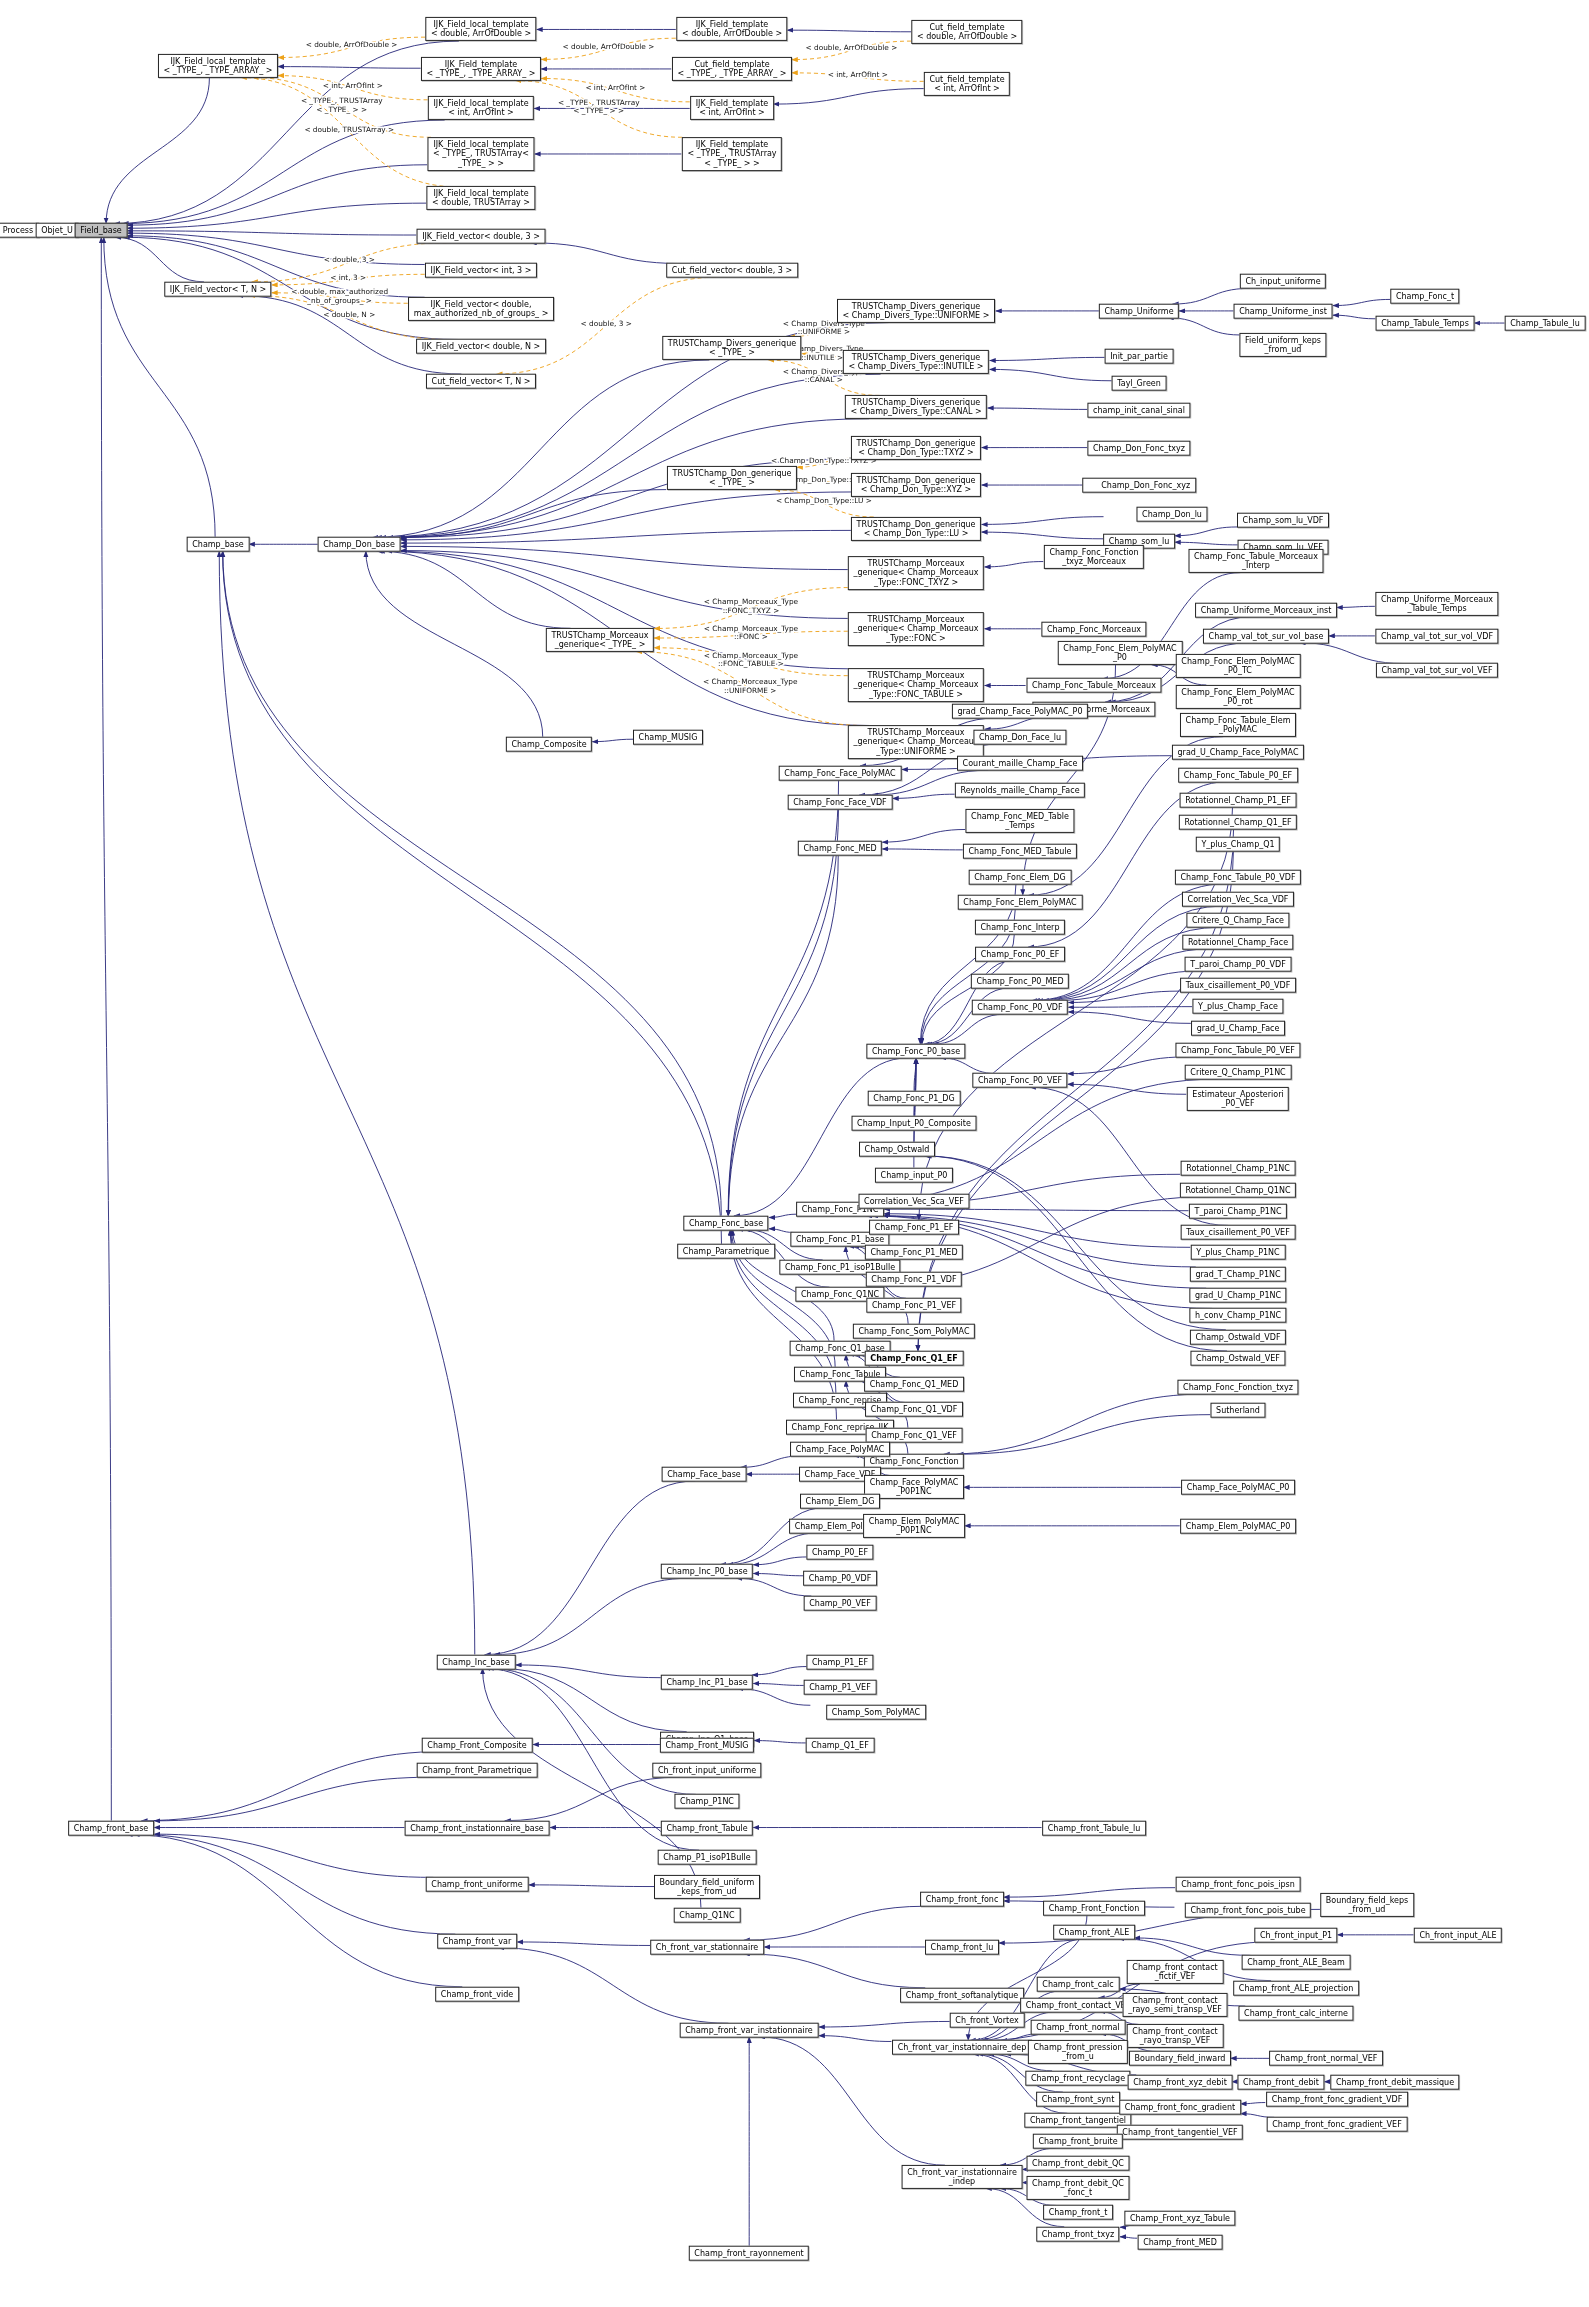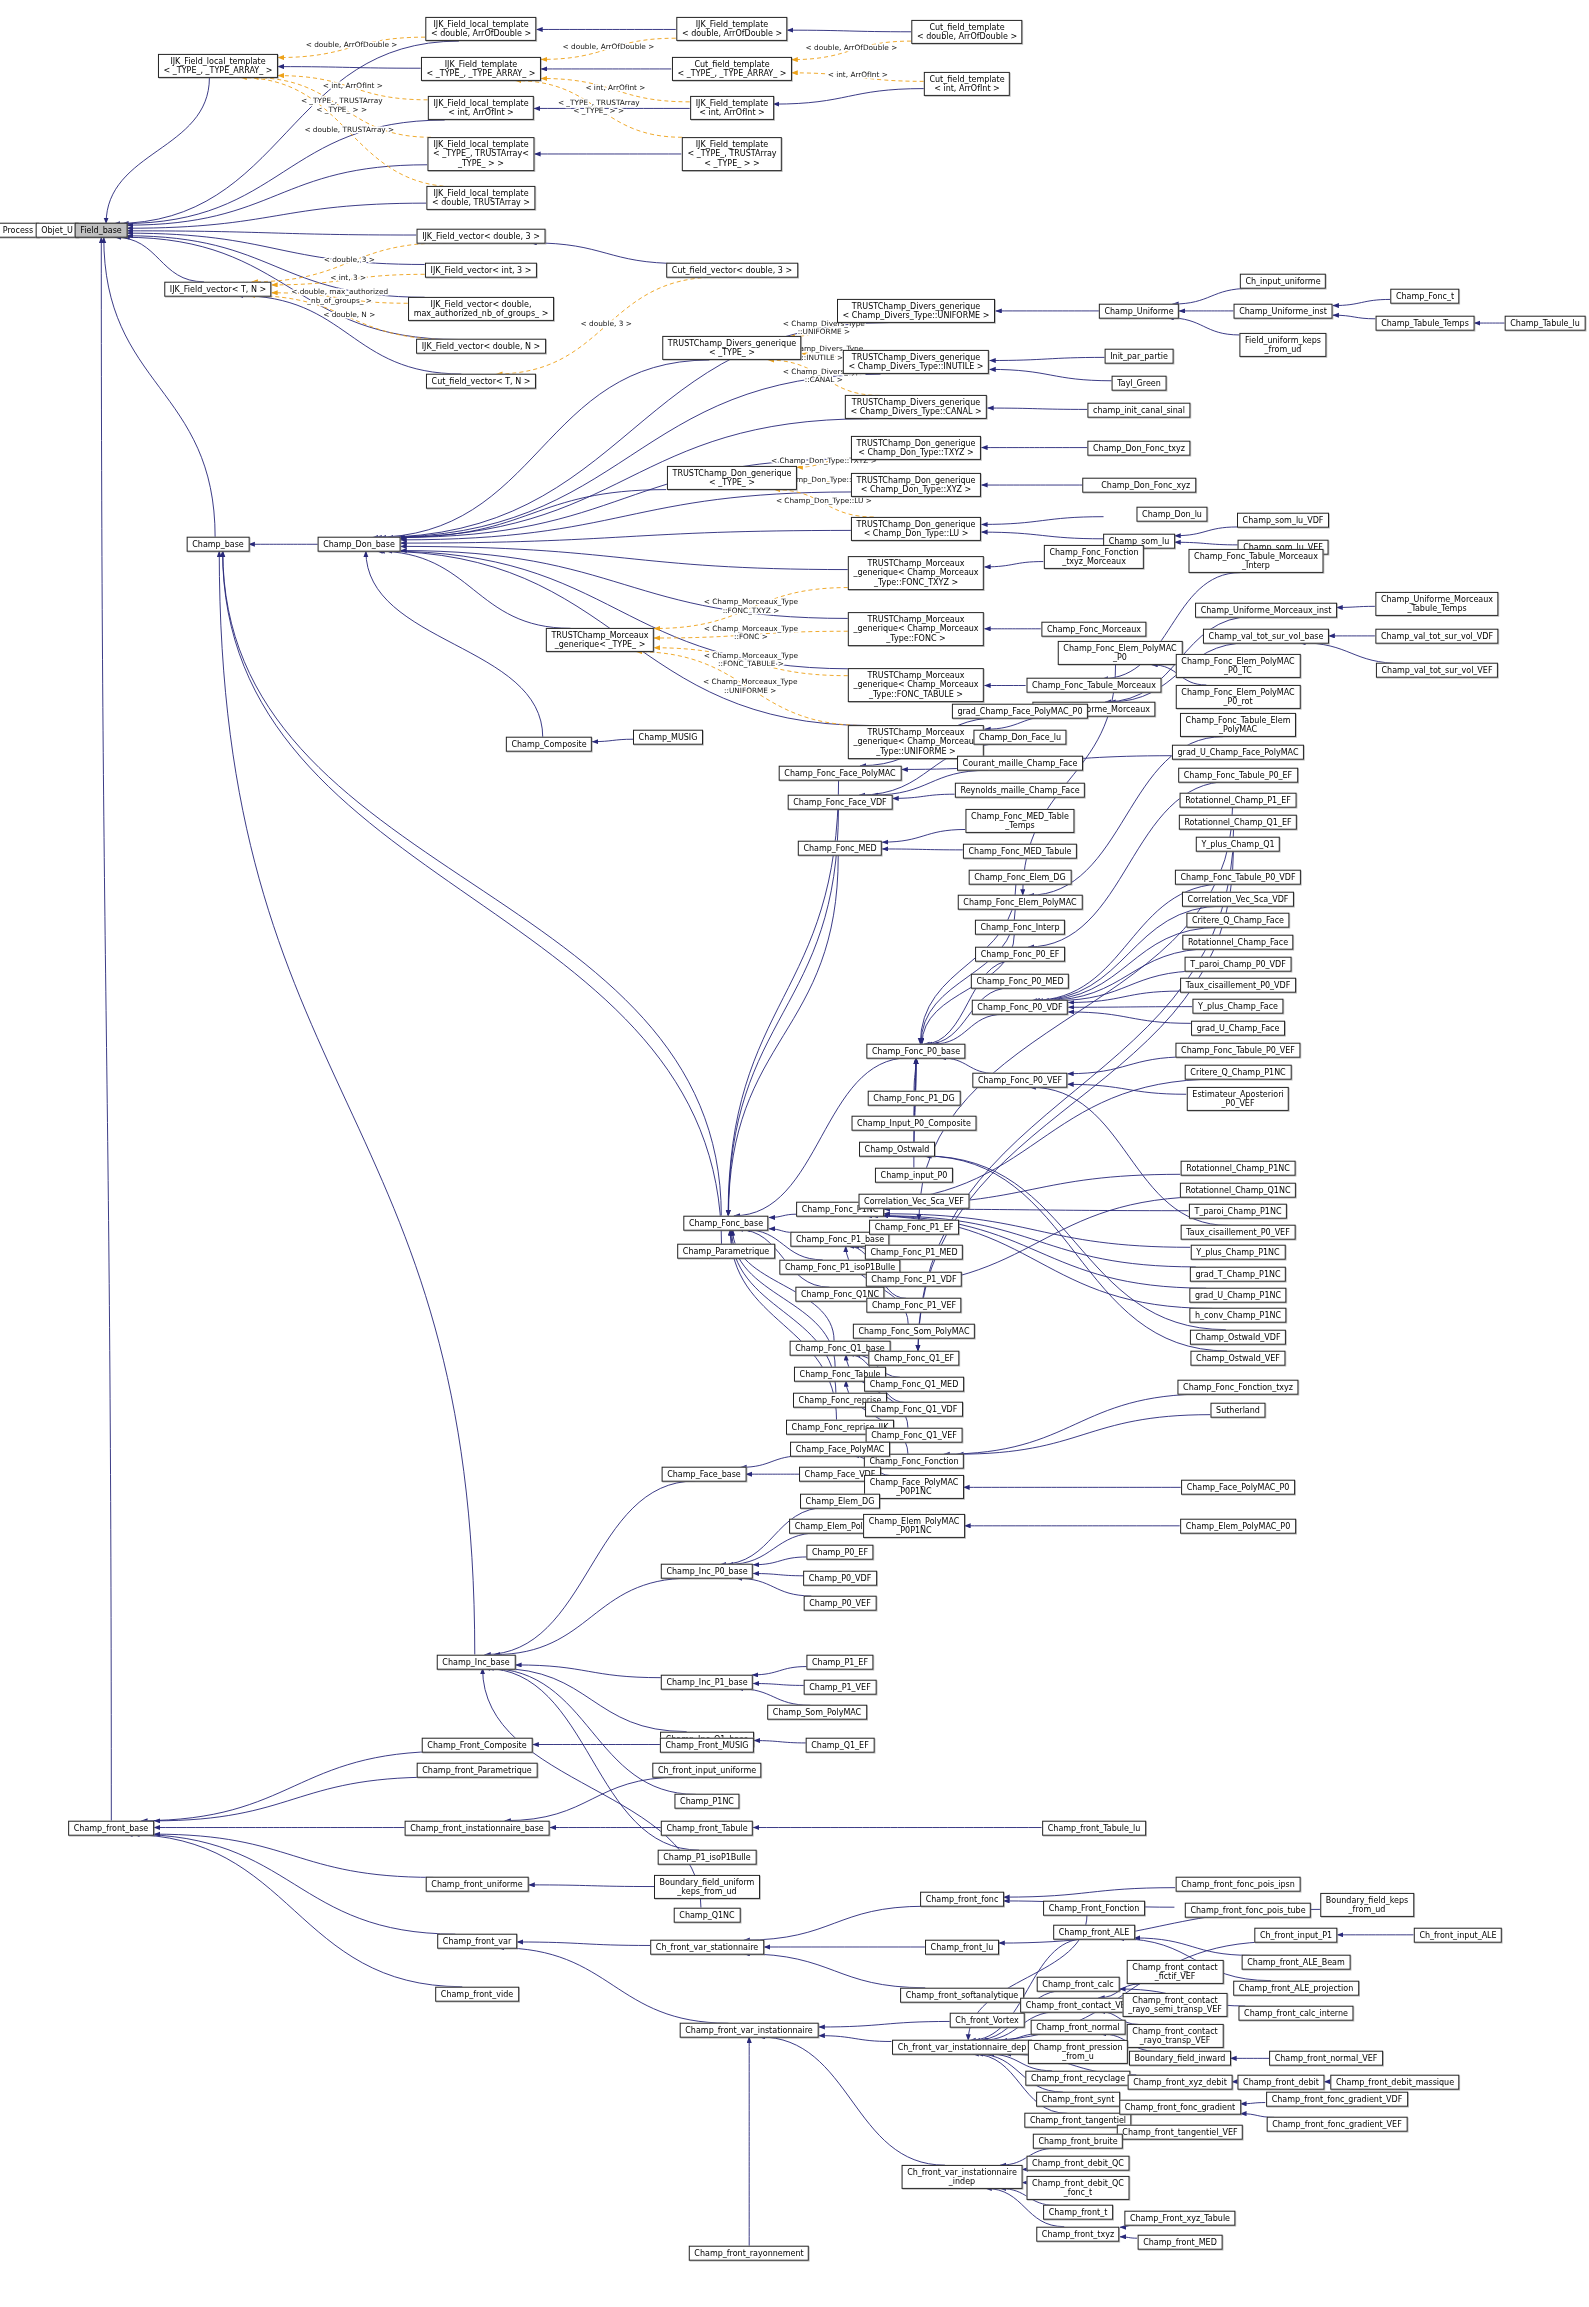--- a/index.html
+++ b/index.html
@@ -435,21 +435,21 @@
     <div class="node" style="left: 840px; top: 1348px;">Champ_Fonc_Q1_base</div>
     <div class="node" style="left: 840px; top: 1374px;">Champ_Fonc_Tabule</div>
     <div class="node" style="left: 840px; top: 1400px;">Champ_Fonc_reprise</div>
     <div class="node" style="left: 840px; top: 1427px;">Champ_Fonc_reprise_IJK</div>
     <div class="node" style="left: 914px; top: 1201px;">Correlation_Vec_Sca_VEF</div>
     <div class="node" style="left: 914px; top: 1227px;">Champ_Fonc_P1_EF</div>
     <div class="node" style="left: 914px; top: 1252px;">Champ_Fonc_P1_MED</div>
     <div class="node" style="left: 914px; top: 1279px;">Champ_Fonc_P1_VDF</div>
     <div class="node" style="left: 914px; top: 1305px;">Champ_Fonc_P1_VEF</div>
     <div class="node" style="left: 914px; top: 1331px;">Champ_Fonc_Som_PolyMAC</div>
-    <div class="node" style="left: 914px; top: 1358px;">Champ_Fonc_Q1_EF</div>
+    <div class="node" style="left: 914px; top: 1358px; font-weight: bold;">Champ_Fonc_Q1_EF</div>
     <div class="node" style="left: 914px; top: 1384px;">Champ_Fonc_Q1_MED</div>
     <div class="node" style="left: 914px; top: 1409px;">Champ_Fonc_Q1_VDF</div>
     <div class="node" style="left: 914px; top: 1435px;">Champ_Fonc_Q1_VEF</div>
     <div class="node" style="left: 914px; top: 1461px;">Champ_Fonc_Fonction</div>
     <div class="node" style="left: 1238px; top: 666px;">Champ_Fonc_Elem_PolyMAC
 _P0_TC</div>
     <div class="node" style="left: 1238px; top: 697px;">Champ_Fonc_Elem_PolyMAC
 _P0_rot</div>
     <div class="node" style="left: 1238px; top: 725px;">Champ_Fonc_Tabule_Elem
 _PolyMAC</div>
@@ -494,21 +494,21 @@
 _P0P1NC</div>
     <div class="node" style="left: 1238px; top: 1526px;">Champ_Elem_PolyMAC_P0</div>
     <div class="node" style="left: 840px; top: 1552px;">Champ_P0_EF</div>
     <div class="node" style="left: 840px; top: 1578px;">Champ_P0_VDF</div>
     <div class="node" style="left: 840px; top: 1603px;">Champ_P0_VEF</div>
     <div class="node" style="left: 707px; top: 1571px;">Champ_Inc_P0_base</div>
     <div class="node" style="left: 476px; top: 1662px;">Champ_Inc_base</div>
     <div class="node" style="left: 707px; top: 1682px;">Champ_Inc_P1_base</div>
     <div class="node" style="left: 840px; top: 1662px;">Champ_P1_EF</div>
     <div class="node" style="left: 840px; top: 1687px;">Champ_P1_VEF</div>
-    <div class="node" style="left: 817px; top: 1712px;">Champ_Som_PolyMAC</div>
+    <div class="node" style="left: 876px; top: 1712px;">Champ_Som_PolyMAC</div>
     <div class="node" style="left: 707px; top: 1739px;">Champ_Inc_Q1_base</div>
     <div class="node" style="left: 840px; top: 1745px;">Champ_Q1_EF</div>
     <div class="node" style="left: 707px; top: 1801px;">Champ_P1NC</div>
     <div class="node" style="left: 707px; top: 1857px;">Champ_P1_isoP1Bulle</div>
     <div class="node" style="left: 707px; top: 1915px;">Champ_Q1NC</div>
     <div class="node" style="left: 111px; top: 1828px;">Champ_front_base</div>
     <div class="node" style="left: 477px; top: 1745px;">Champ_Front_Composite</div>
     <div class="node" style="left: 477px; top: 1770px;">Champ_front_Parametrique</div>
     <div class="node" style="left: 477px; top: 1828px;">Champ_front_instationnaire_base</div>
     <div class="node" style="left: 477px; top: 1884px;">Champ_front_uniforme</div>

